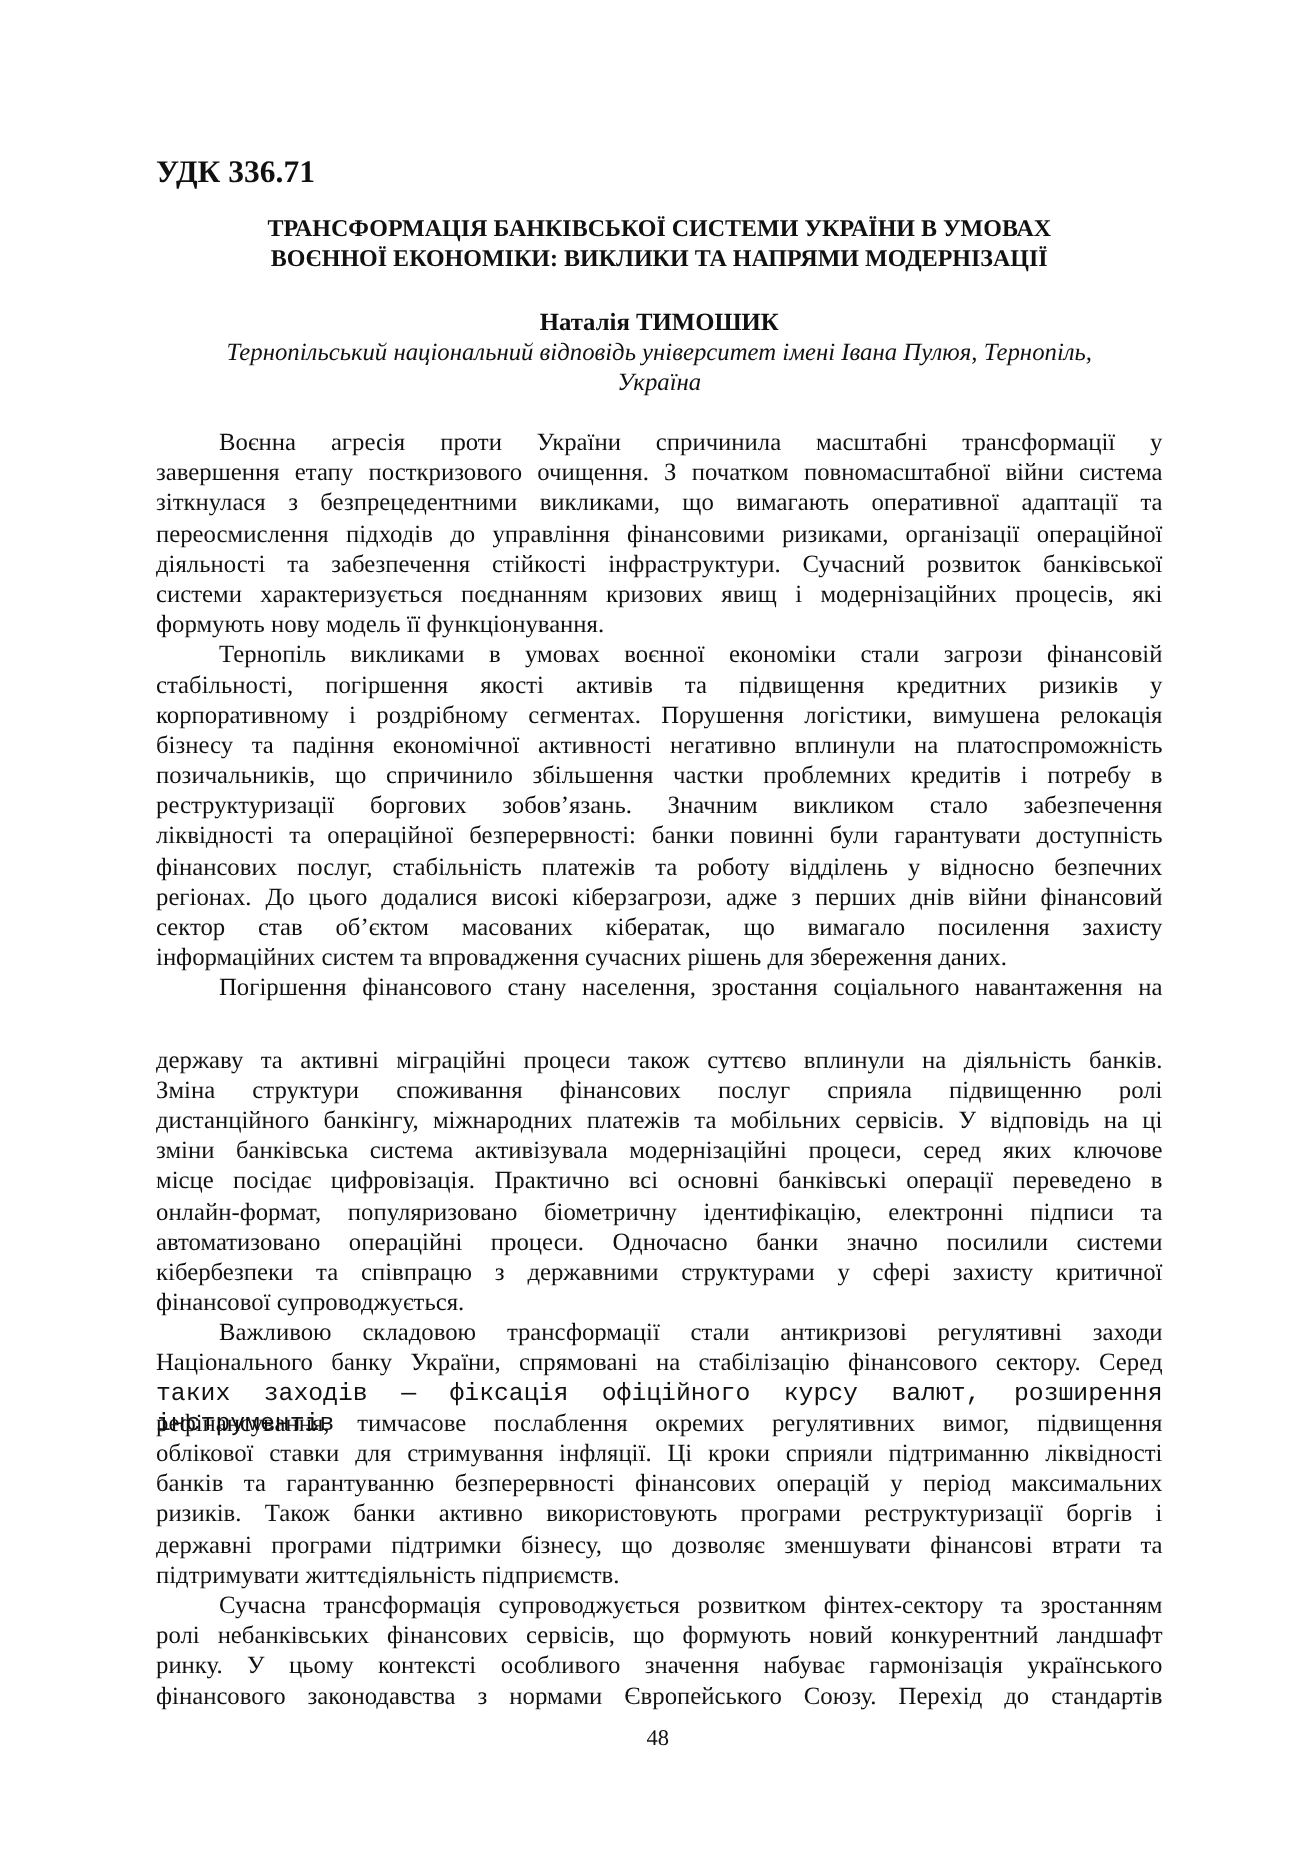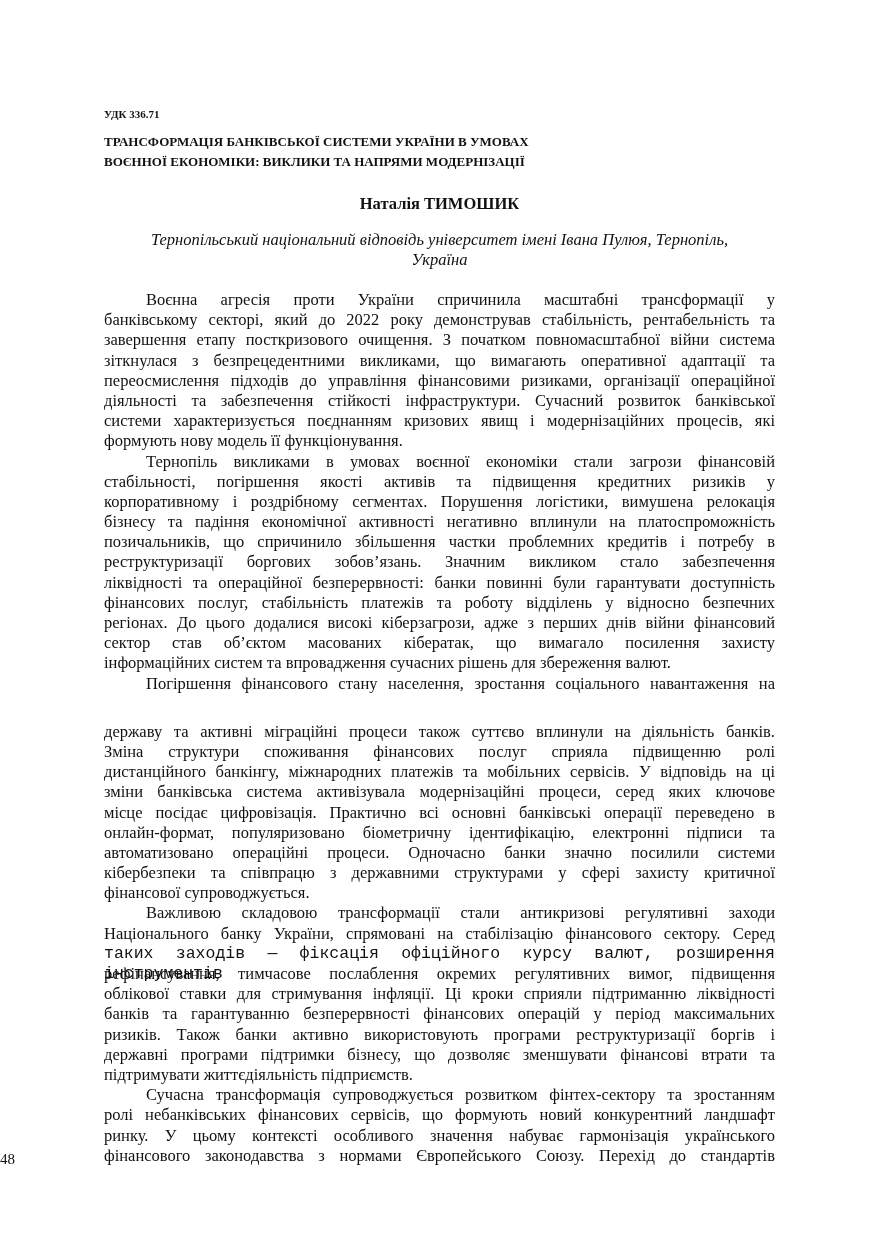--- a/index.html
+++ b/index.html
@@ -16,38 +16,38 @@
       color: #111111;
     }
     .page {
       position: absolute;
       left: 104px;
       top: 104px;
       width: 671px;
     }
     .udc {
       font-weight: bold;
-      font-size: 11px;
+      font-size: 21px;
       line-height: 20px;
-      margin: 0 0 8px 0;
+      margin: 0 0 19px 0;
     }
     .title {
       font-weight: bold;
-      font-size: 13px;
+      font-size: 16px;
       line-height: 20px;
-      text-align: left;
+      text-align: center;
       margin: 0 0 22px 0;
     }
     .title .tl { display: block; }
     .author {
       font-weight: bold;
       font-size: 16.5px;
       line-height: 20px;
       text-align: center;
-      margin: 16px;
+      margin: 0;
     }
     .affil {
       font-style: italic;
       font-size: 16.5px;
       line-height: 20px;
       text-align: center;
       margin: 0 0 20px 0;
     }
     .affil .al { display: block; }
     .para {
@@ -69,20 +69,21 @@
       width: 100%;
       text-align: justify;
       text-align-last: justify;
       white-space: normal;
     }
     .page-number {
       position: absolute;
       top: 1150px;
       left: 0;
       width: 877px;
+      text-align: center;
       font-size: 15px;
       line-height: 18px;
     }
   </style>
 </head>
 <body>
 
 <div class="page">
   <p class="udc">УДК 336.71</p>
 
@@ -93,40 +94,39 @@
 
   <p class="author">Наталія ТИМОШИК</p>
   <p class="affil">
     <span class="al">Тернопільський національний відповідь університет імені Івана Пулюя, Тернопіль,</span>
     <span class="al">Україна</span>
   </p>
 
   <div id="body-text">
       <div class="para">
         <span class="line first" style="text-indent: 0px;"><span class="line-inner" style="text-indent: 42px;">Воєнна агресія проти України спричинила масштабні трансформації у</span></span>
-        <span class="line" style="text-indent: 0px;"><span class="line-inner">банківському секторі, який до 2022 року демонстрував стабільність, рентабельність та</span></span>
         <span class="line" style="text-indent: 0px;"><span class="line-inner">завершення етапу посткризового очищення. З початком повномасштабної війни система</span></span>
         <span class="line" style="text-indent: 0px;"><span class="line-inner">зіткнулася з безпрецедентними викликами, що вимагають оперативної адаптації та</span></span>
         <span class="line" style="text-indent: 0px;"><span class="line-inner">переосмислення підходів до управління фінансовими ризиками, організації операційної</span></span>
         <span class="line" style="text-indent: 0px;"><span class="line-inner">діяльності та забезпечення стійкості інфраструктури. Сучасний розвиток банківської</span></span>
         <span class="line" style="text-indent: 0px;"><span class="line-inner">системи характеризується поєднанням кризових явищ і модернізаційних процесів, які</span></span>
         <span class="line last" style="text-indent: 0px;"><span class="line-inner" style="text-align-last: left;">формують нову модель її функціонування.</span></span>
       </div>
       <div class="para">
         <span class="line first" style="text-indent: 0px;"><span class="line-inner" style="text-indent: 42px;">Тернопіль викликами в умовах воєнної економіки стали загрози фінансовій</span></span>
         <span class="line" style="text-indent: 0px;"><span class="line-inner">стабільності, погіршення якості активів та підвищення кредитних ризиків у</span></span>
         <span class="line" style="text-indent: 0px;"><span class="line-inner">корпоративному і роздрібному сегментах. Порушення логістики, вимушена релокація</span></span>
         <span class="line" style="text-indent: 0px;"><span class="line-inner">бізнесу та падіння економічної активності негативно вплинули на платоспроможність</span></span>
         <span class="line" style="text-indent: 0px;"><span class="line-inner">позичальників, що спричинило збільшення частки проблемних кредитів і потребу в</span></span>
         <span class="line" style="text-indent: 0px;"><span class="line-inner">реструктуризації боргових зобов’язань. Значним викликом стало забезпечення</span></span>
         <span class="line" style="text-indent: 0px;"><span class="line-inner">ліквідності та операційної безперервності: банки повинні були гарантувати доступність</span></span>
         <span class="line" style="text-indent: 0px;"><span class="line-inner">фінансових послуг, стабільність платежів та роботу відділень у відносно безпечних</span></span>
         <span class="line" style="text-indent: 0px;"><span class="line-inner">регіонах. До цього додалися високі кіберзагрози, адже з перших днів війни фінансовий</span></span>
         <span class="line" style="text-indent: 0px;"><span class="line-inner">сектор став об’єктом масованих кібератак, що вимагало посилення захисту</span></span>
-        <span class="line last" style="text-indent: 0px;"><span class="line-inner" style="text-align-last: left;">інформаційних систем та впровадження сучасних рішень для збереження валют.</span></span>
+        <span class="line last" style="text-indent: 0px;"><span class="line-inner" style="text-align-last: left;">інформаційних систем та впровадження сучасних рішень для збереження даних.</span></span>
       </div>
       <div class="para">
         <span class="line first" style="text-indent: 0px;"><span class="line-inner" style="text-indent: 42px;">Погіршення фінансового стану населення, зростання соціального навантаження на</span></span>
         <span class="line" style="text-indent: 0px; margin-top: 28px;"><span class="line-inner">державу та активні міграційні процеси також суттєво вплинули на діяльність банків.</span></span>
         <span class="line" style="text-indent: 0px;"><span class="line-inner">Зміна структури споживання фінансових послуг сприяла підвищенню ролі</span></span>
         <span class="line" style="text-indent: 0px;"><span class="line-inner">дистанційного банкінгу, міжнародних платежів та мобільних сервісів. У відповідь на ці</span></span>
         <span class="line" style="text-indent: 0px;"><span class="line-inner">зміни банківська система активізувала модернізаційні процеси, серед яких ключове</span></span>
         <span class="line" style="text-indent: 0px;"><span class="line-inner">місце посідає цифровізація. Практично всі основні банківські операції переведено в</span></span>
         <span class="line" style="text-indent: 0px;"><span class="line-inner">онлайн-формат, популяризовано біометричну ідентифікацію, електронні підписи та</span></span>
         <span class="line" style="text-indent: 0px;"><span class="line-inner">автоматизовано операційні процеси. Одночасно банки значно посилили системи</span></span>

